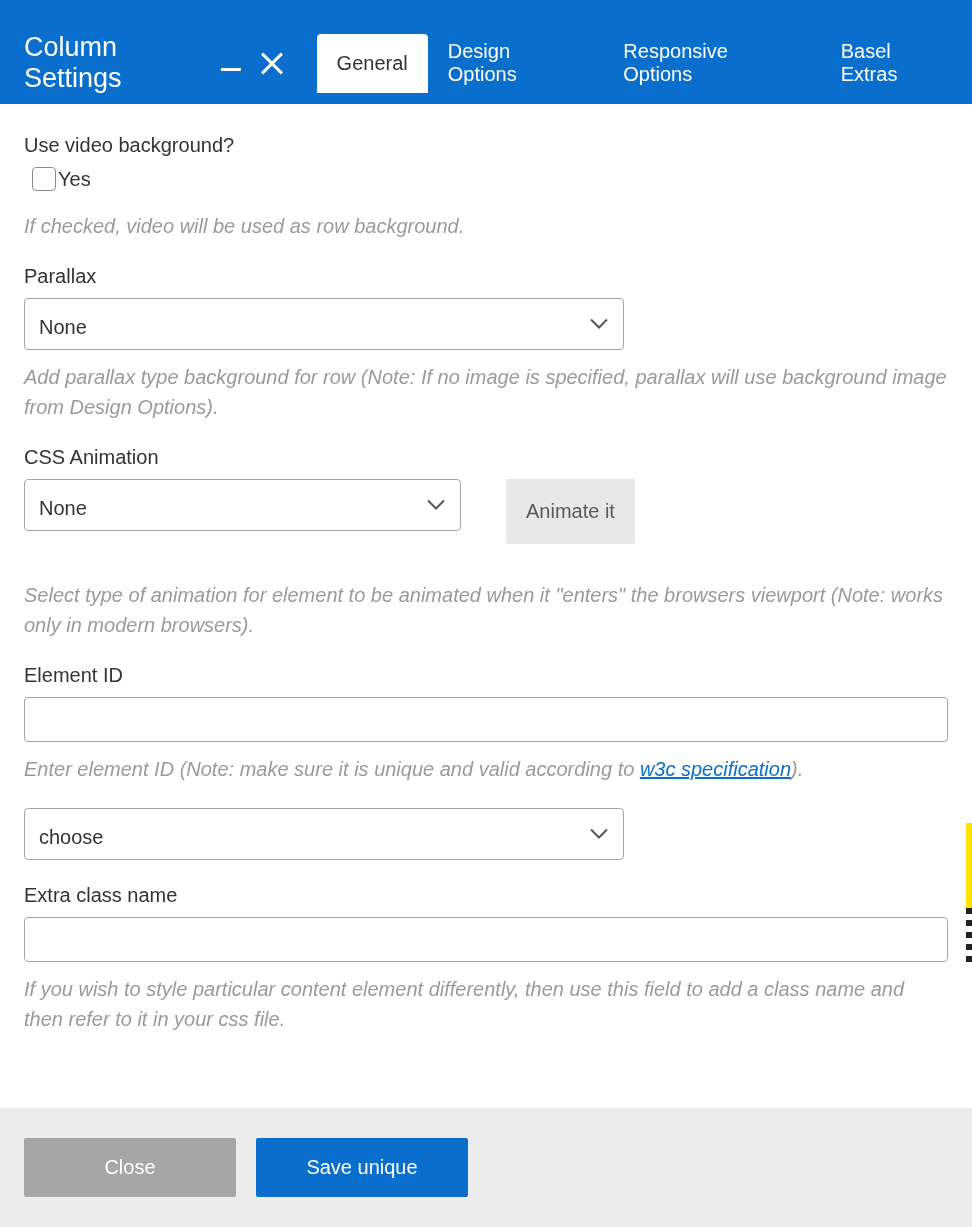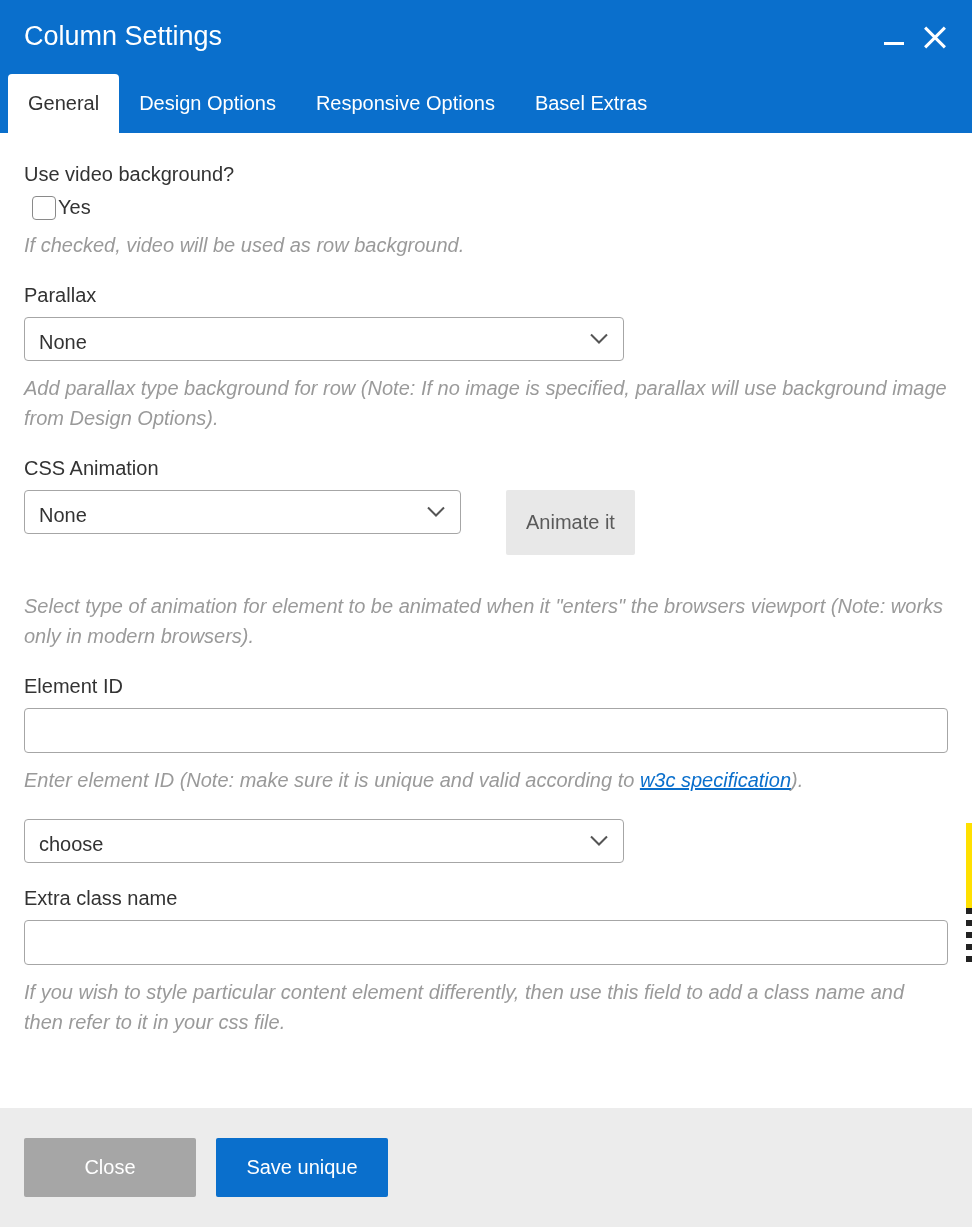--- a/index.html
+++ b/index.html
@@ -12,21 +12,21 @@
       background: #fff;
       width: 972px;
       height: 1227px;
       overflow: hidden;
       position: relative;
     }
     .header {
       background: #0a6fcc;
       color: #fff;
       display: flex;
-      flex-direction: column;
+      flex-direction: row;
       position: relative;
     }
     .header-top {
       display: flex;
       justify-content: space-between;
       align-items: center;
       padding: 21px 24px 0 24px;
     }
     .dialog-title {
       font-size: 27px;
@@ -88,22 +88,23 @@
     }
     .form-label {
       display: block;
       font-size: 20px;
       color: #333;
       font-weight: 400;
       margin-bottom: 10px;
     }
     .checkbox-row {
       display: flex;
+      align-items: center;
       margin-left: 8px;
-      margin-bottom: 10px;
+      margin-bottom: 20px;
     }
     .checkbox {
       width: 24px;
       height: 24px;
       border: 1px solid #8a8a8a;
       border-radius: 4px;
       margin-right: 2px;
       background: #fff;
       cursor: pointer;
     }
@@ -121,21 +122,21 @@
       color: #0a6fcc;
     }
     .select-wrapper {
       position: relative;
       display: inline-block;
     }
     .select-wrapper.full { width: 600px; }
     .select-wrapper.medium { width: 437px; }
     .select-control {
       width: 100%;
-      height: 44px;
+      height: 52px;
       border: 1px solid #a6a6a6;
       border-radius: 4px;
       background: #fff;
       font-size: 20px;
       padding: 6px 40px 0 14px;
       color: #333;
       cursor: pointer;
       appearance: none;
       display: flex;
       align-items: center;
@@ -183,21 +184,21 @@
       position: absolute;
       bottom: 0;
       left: 0;
       right: 0;
     }
     .btn {
       border: none;
       font-size: 20px;
       padding: 18px 0;
       cursor: pointer;
-      width: 172px;
+      width: 212px;
       text-align: center;
       border-radius: 2px;
     }
     .btn-close {
       background: #a6a6a6;
       color: #fff;
     }
     .btn-save {
       background: #0a6fcc;
       color: #fff;

